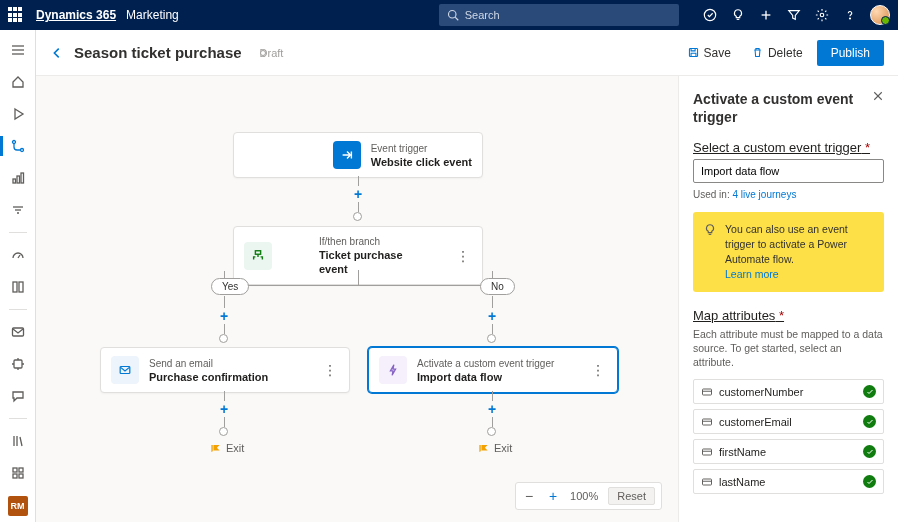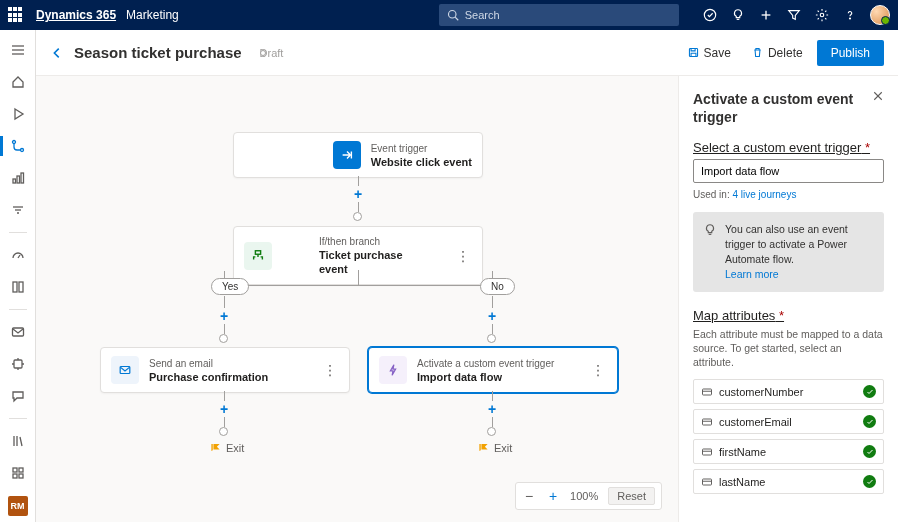--- a/index.html
+++ b/index.html
@@ -52,41 +52,41 @@
   .node .nicon svg{width:14px;height:14px;}
   .node .ntext .lbl{font-size:10px;color:#605e5c;line-height:13px;}
   .node .ntext .ttl{font-size:11px;font-weight:600;color:#201f1e;line-height:14px;}
   .node .more{margin-left:auto; color:#605e5c; padding:0 2px; font-size:14px; cursor:pointer;}
   .node.sel{border:1.5px solid #0078d4; box-shadow:0 0 0 1px #0078d4;}
   .plus{position:absolute; color:#0078d4; font-size:14px; font-weight:600; cursor:pointer; width:14px; text-align:center;}
   .dot{position:absolute; width:9px;height:9px;border:1.5px solid #a19f9d; background:#fff; border-radius:50%;}
   .vline{position:absolute; width:1px; background:#a19f9d;}
   .hline{position:absolute; height:1px; background:#a19f9d;}
   .pill{position:absolute; padding:2px 10px; border:1.5px solid #a19f9d; background:#fff; border-radius:10px; font-size:10px; color:#323130;}
-  .exit{position:absolute; display:flex; align-items:flex-start; gap:5px; font-size:11px; color:#605e5c;}
+  .exit{position:absolute; display:flex; align-items:flex-end; gap:5px; font-size:11px; color:#605e5c;}
   .exit svg{width:11px;height:11px;color:#f2a100;}
 
   
   .zoom { position:absolute; right:16px; bottom:12px; background:#fff; border:1px solid #e1dfdd; border-radius:3px; display:flex; align-items:center; padding:4px 6px; gap:10px; font-size:11px; color:#605e5c;}
   .zoom .zb{cursor:pointer; font-size:14px; color:#605e5c; width:14px; text-align:center;}
   .zoom .zb.plus-z{color:#0078d4;}
   .zoom .reset{ background:#f3f2f1; border:1px solid #e1dfdd; border-radius:2px; padding:2px 8px; font-size:11px; color:#605e5c; cursor:pointer;}
 
   
   .panel { width:220px; background:#fff; border-left:1px solid #edebe9; padding:14px 14px; overflow-y:auto; font-size:11px; color:#323130;}
   .panel .phead{display:flex; align-items:flex-start; gap:6px; margin-bottom:14px;}
   .panel .phead h3{font-size:14px; font-weight:600; flex:1; line-height:18px;}
   .panel .phead .close{cursor:pointer; color:#605e5c;}
   .panel .phead .close svg{width:12px;height:12px;}
   .panel label{font-size:13px; color:#201f1e; display:block; margin-bottom:4px;text-decoration:underline;}
   .req::after{content:" *"; color:#a80000;}
   .panel input.fld{width:100%; border:1px solid #8a8886; padding:5px 7px; font-size:11px; border-radius:2px; margin-bottom:6px;}
   .usedin{font-size:10px;color:#605e5c;margin-bottom:12px;}
   .usedin a{color:#0078d4;text-decoration:none;}
-  .tip{background:#e5e5e5; border-radius:3px; padding:10px; font-size:10.5px; color:#323130; line-height:15px; margin-bottom:16px; display:flex; gap:8px;}
+  .tip{background:#fde047; border-radius:3px; padding:10px; font-size:10.5px; color:#323130; line-height:15px; margin-bottom:16px; display:flex; gap:8px;}
   .tip svg{width:14px;height:14px;flex-shrink:0;color:#605e5c;margin-top:1px;}
   .tip a{color:#0078d4;text-decoration:none;}
   .panel .sub{font-size:10.5px;color:#605e5c;line-height:14px;margin-bottom:10px;}
   .attr{display:flex;align-items:center;border:1px solid #e1dfdd;border-radius:2px;padding:5px 7px;margin-bottom:5px;gap:6px;}
   .attr svg.ai{width:12px;height:12px;color:#605e5c;}
   .attr .an{flex:1;font-size:11px;color:#201f1e;}
   .attr .ok{width:13px;height:13px;background:#107c10;border-radius:50%;display:flex;align-items:center;justify-content:center;}
   .attr .ok svg{width:8px;height:8px;color:#fff;}
 </style>
 </head>

